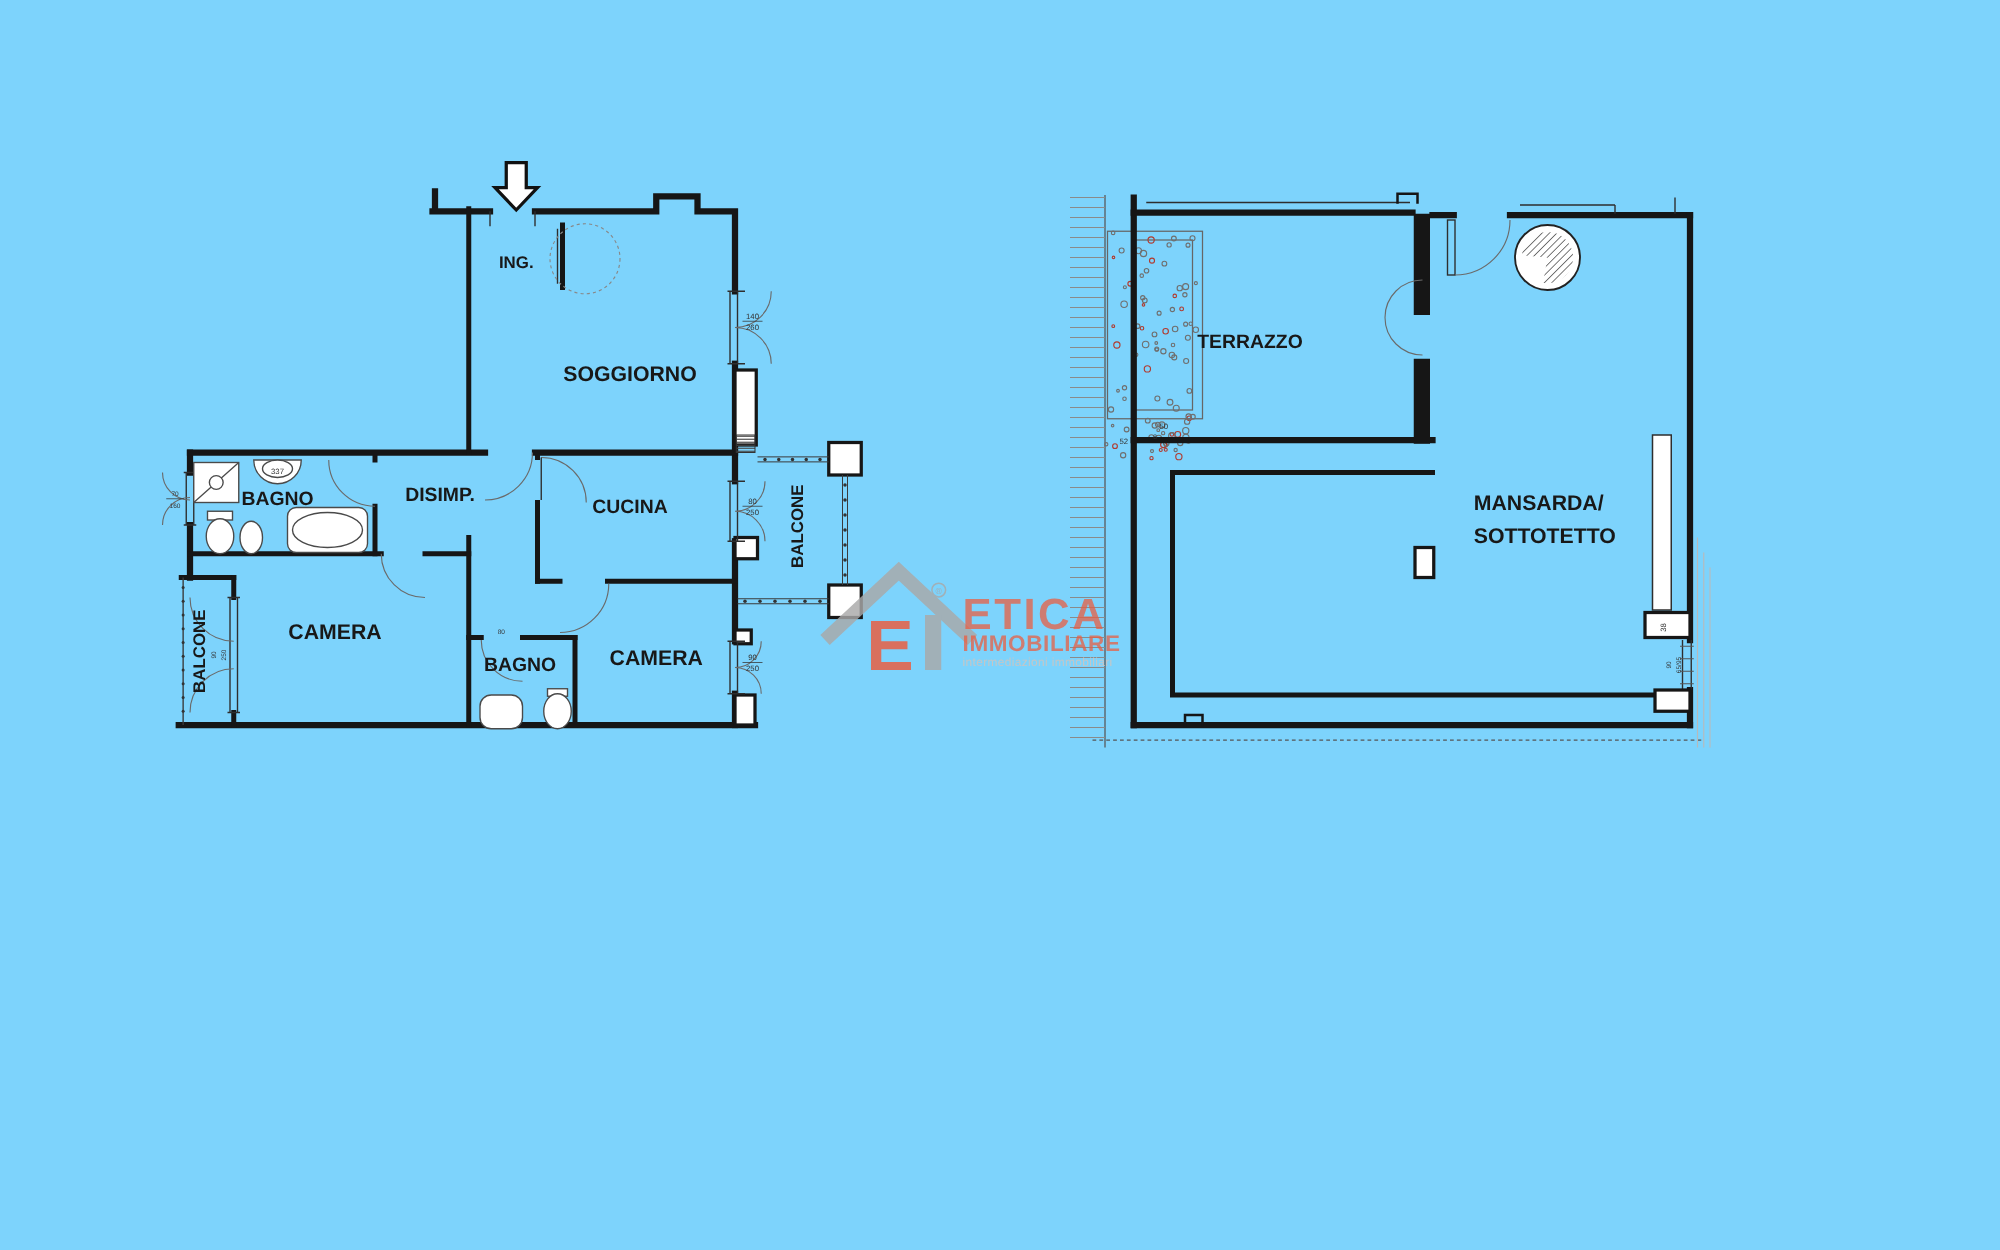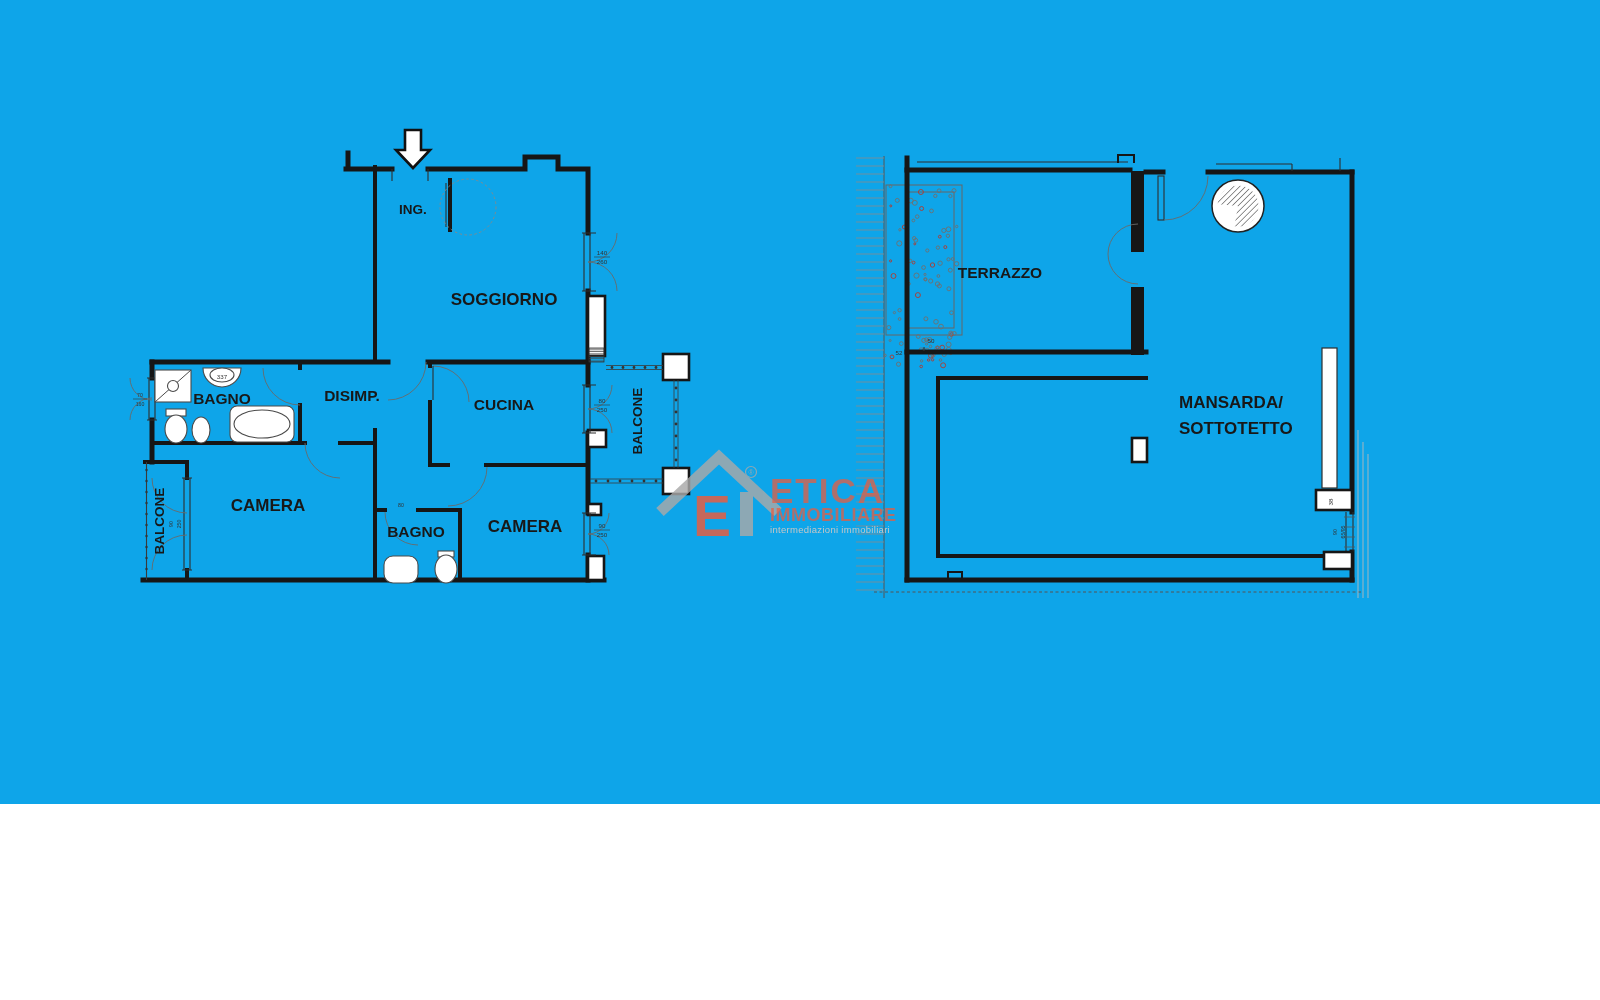--- a/index.html
+++ b/index.html
@@ -1,16 +1,16 @@
 <!DOCTYPE html>
 <html><head>
 <meta charset="utf-8">
 <style>
   html,body{margin:0;padding:0;background:#fff;}
-  .canvas{position:relative;width:1600px;height:804px;background:#0ea5e9;overflow:hidden;
+  .canvas{position:relative;width:1600px;height:1000px;background:#7dd3fc;overflow:hidden;
           font-family:"Liberation Sans",sans-serif;}
   svg{position:absolute;left:0;top:0;}
   
   .w5{stroke:#161616;stroke-width:5;fill:none;stroke-linecap:square;}
   .w4{stroke:#161616;stroke-width:4;fill:none;stroke-linecap:square;}
   .w2{stroke:#161616;stroke-width:2;fill:none;stroke-linecap:square;}
   .w1{stroke:#2e2e2e;stroke-width:1.1;fill:none;}
   .thin{stroke:#555;stroke-width:.8;fill:none;}
   .arc{stroke:#6a6a6a;stroke-width:.9;fill:none;}
   .pillar{stroke:#161616;stroke-width:2.6;fill:#ffffff;}

